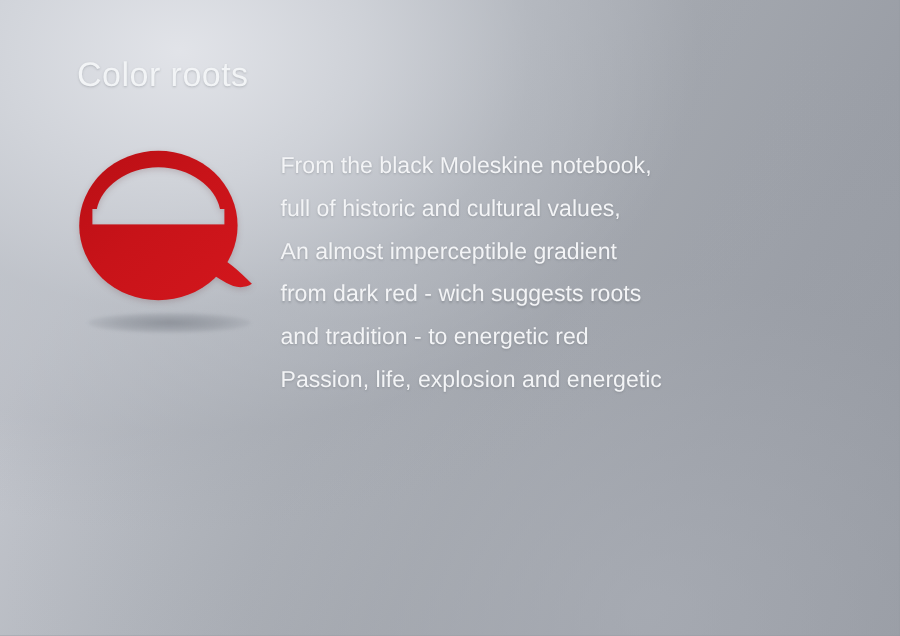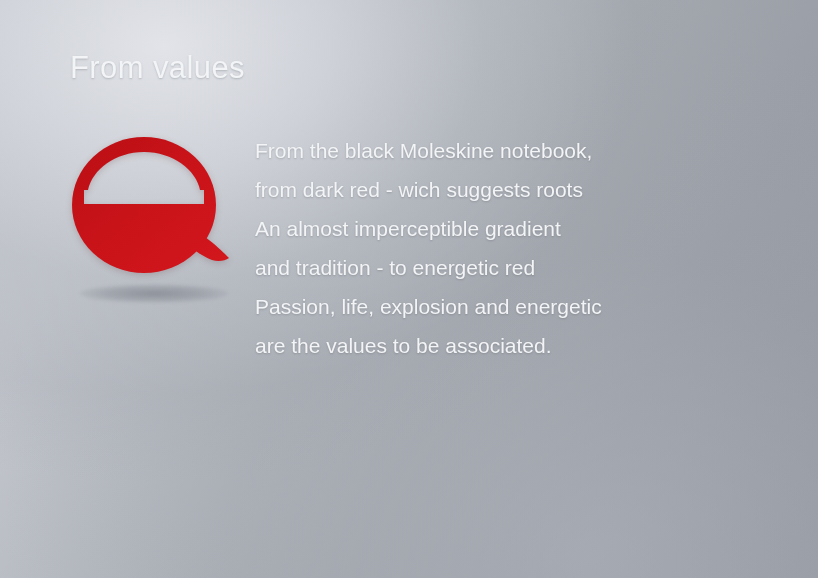--- a/index.html
+++ b/index.html
@@ -97,21 +97,21 @@
   .body-copy .line {
     display: block;
     white-space: nowrap;
   }
 </style>
 </head>
 <body>
 
 <div class="slide">
 
-  <div class="title">From values</div>
+  <div class="title">Color roots</div>
 
   <div class="logo-wrap">
 
     <div class="logo-shadow"></div>
 
     <svg class="logo-mark" viewBox="0 0 172 150" xmlns="http://www.w3.org/2000/svg">
       <defs>
         <linearGradient id="redGrad" x1="0" y1="0" x2="1" y2="1">
           <stop offset="0%" stop-color="#b80e14"></stop>
           <stop offset="45%" stop-color="#c81319"></stop>
@@ -136,20 +136,20 @@
                    C 138 127 130 121 120 115
                    C 112 110 104 107 96 106 Z" fill="#fff"></path>
         </mask>
       </defs>
       <rect x="0" y="0" width="172" height="150" fill="url(#redGrad)" mask="url(#eMask)"></rect>
     </svg>
   </div>
 
   <div class="body-copy">
     <span class="line">From the black Moleskine notebook,</span>
+    <span class="line">full of historic and cultural values,</span>
+    <span class="line">An almost imperceptible gradient</span>
     <span class="line">from dark red - wich suggests roots</span>
-    <span class="line">An almost imperceptible gradient</span>
     <span class="line">and tradition - to energetic red</span>
     <span class="line">Passion, life, explosion and energetic</span>
-    <span class="line">are the values to be associated.</span>
   </div>
 
 </div>
 
 </body></html>

